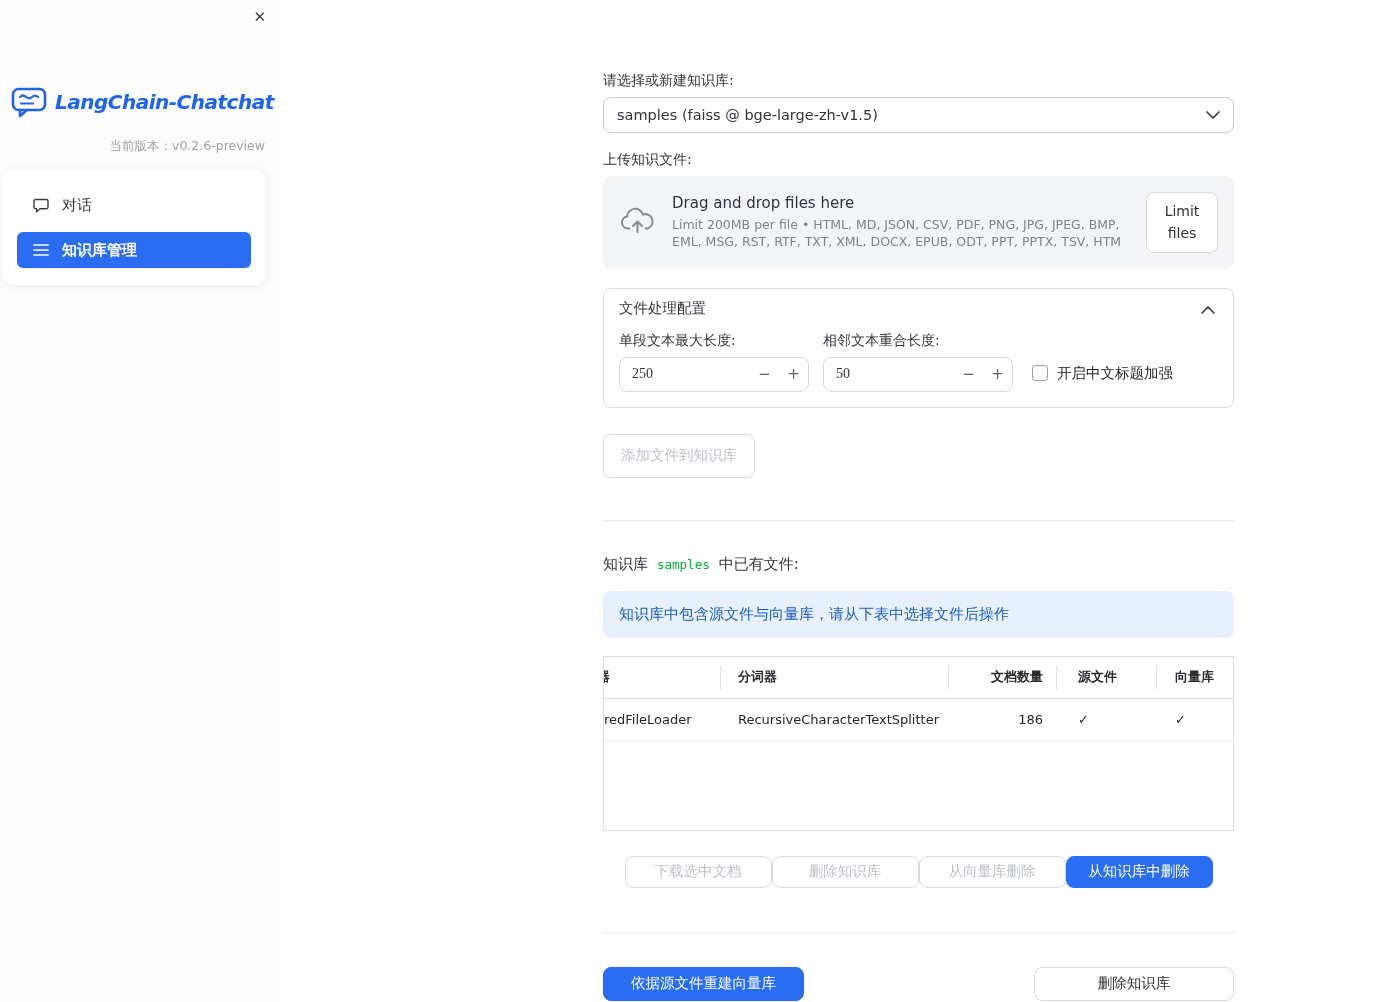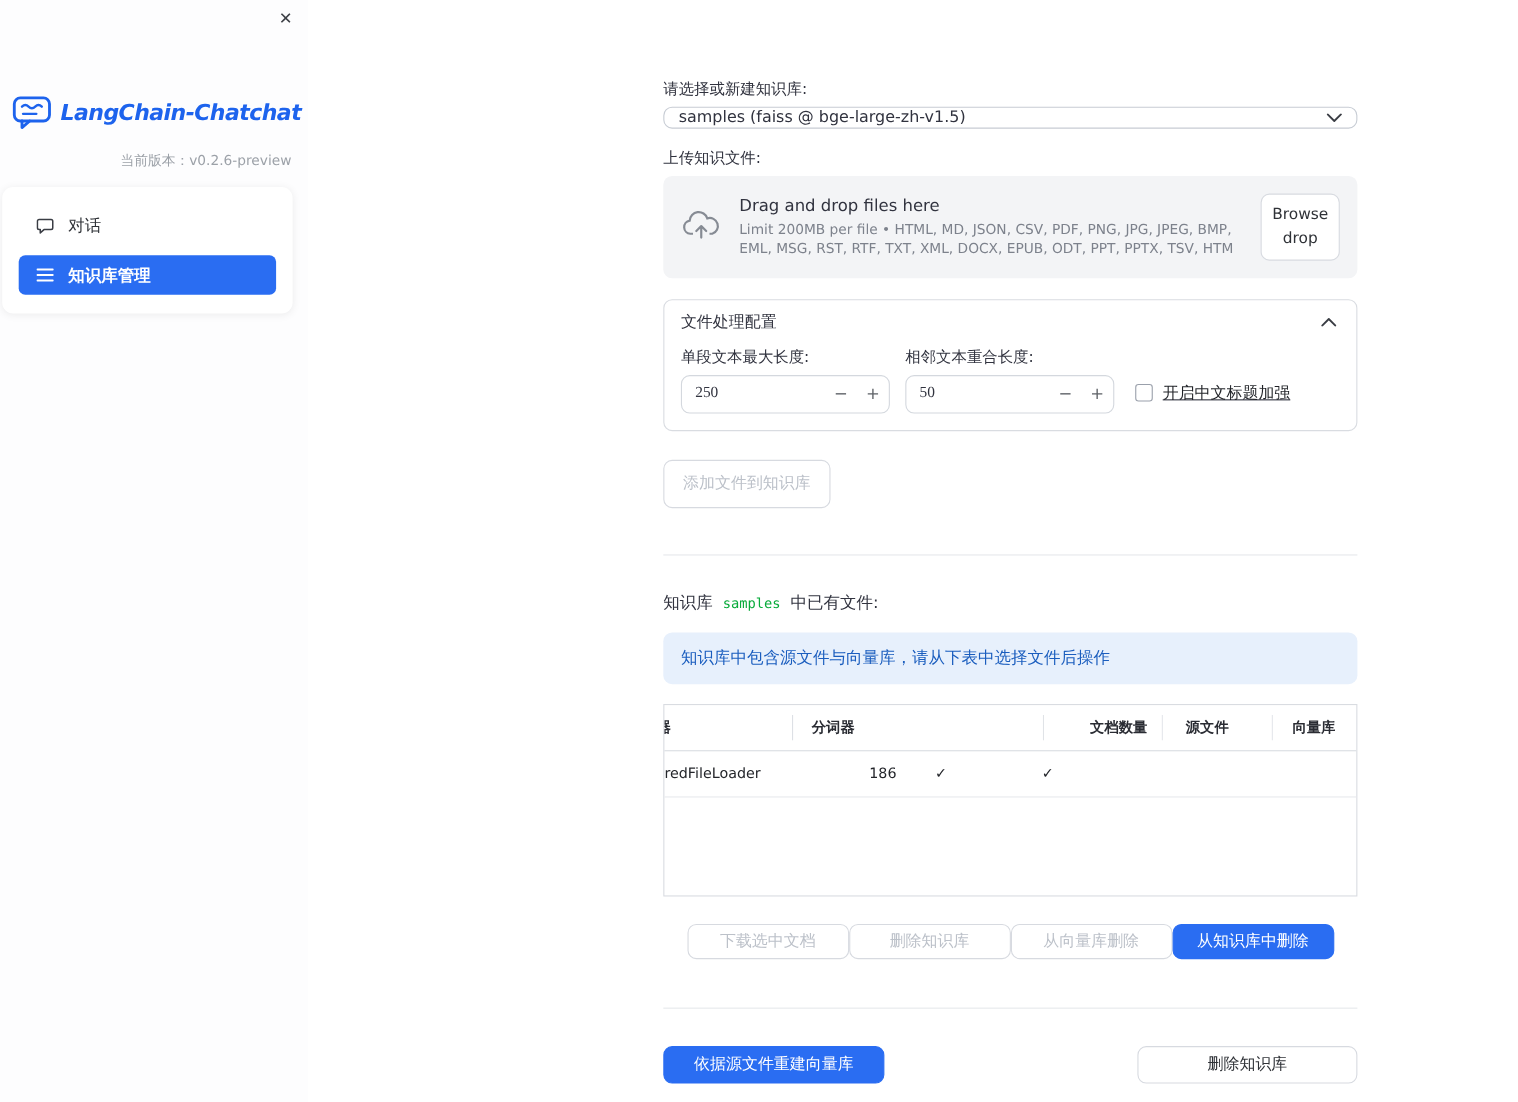--- a/index.html
+++ b/index.html
@@ -19,41 +19,41 @@
   .menu-item + .menu-item { margin-top:9px; }
   .menu-item.active { background:var(--accent,#2a6df2); color:#fff; font-weight:600; }
   .menu-icon { display:flex; align-items:center; }
 
   
   .main { position:absolute; left:280px; top:0; right:0; bottom:0; background:#fff; overflow:hidden; }
   .content { width:631px; margin-left:323px; padding-top:72px; }
 
   .lbl { font-size:14px; color:#31333f; margin-bottom:7px; }
 
-  .selectbox { height:20px; border:1px solid #c7ccd4; border-radius:8px; background:#fff;
+  .selectbox { height:36px; border:1px solid #c7ccd4; border-radius:8px; background:#fff;
     display:flex; align-items:center; padding:0 13px; font-size:14.5px; cursor:pointer; margin-bottom:18px; }
   .selectbox .chev { margin-left:auto; display:flex; }
 
   .uploader { background:#f3f4f6; border-radius:8px; padding:16px; display:flex; align-items:center; gap:16px; margin-bottom:19px; }
   .up-texts { flex:1; }
   .up-title { font-size:15px; color:#31333f; margin-bottom:5px; }
   .up-limit { font-size:12.5px; line-height:1.32; color:#7d828c; max-width:462px; }
   .browse-btn { width:72px; background:#fff; border:1px solid #d7dae0; border-radius:8px; padding:7px 8px;
     font-size:14px; color:#2f3237; text-align:center; line-height:1.6; cursor:pointer; }
 
   .expander { border:1px solid #d9dce1; border-radius:8px; margin-bottom:26px; }
   .exp-head { display:flex; align-items:center; justify-content:space-between; height:40px; padding:0 18px 0 15px;
     font-size:14.5px; cursor:pointer; }
   .exp-body { display:flex; align-items:flex-end; padding:3px 15px 15px; }
   .num-group { width:190px; }
   .num-group + .num-group { margin-left:14px; }
   .num-input { height:35px; border:1px solid #d4d8de; border-radius:8px; display:flex; align-items:center; background:#fff; }
   .num-val { flex:1; padding-left:12px; font-size:14px;font-family:Liberation Serif, serif; }
   .step-btn { width:29px; text-align:center; font-size:15px; color:#5f6368; cursor:pointer; user-select:none; }
-  .chk-group { display:flex; align-items:center; gap:9px; margin-left:19px; margin-bottom:9px; cursor:pointer;text-decoration:underline; }
+  .chk-group { display:flex; align-items:center; gap:9px; margin-left:19px; margin-bottom:9px; cursor:pointer; }
   .chk-box { width:16px; height:16px; border:1.6px solid #9aa0ab; border-radius:3px; background:#fff; }
   .chk-lbl { font-size:14.5px; color:#1f2126; }
 
   .btn { display:inline-flex; align-items:center; justify-content:center; border-radius:8px;
     font-size:14.5px; cursor:pointer; background:#fff; border:1px solid #d7dae0; color:#2f3237; }
   .btn.disabled { color:#bcc1c9; cursor:default; }
   .btn.primary { background:var(--accent,#2a6df2); border:1px solid var(--accent,#2a6df2); color:#fff; }
   .add-btn { height:44px; padding:0 17px; margin-bottom:42px; }
 
   hr.divider { border:none; border-top:1px solid #e6e8eb; margin:0 0 34px; }
@@ -149,21 +149,21 @@
       <span>
         <svg width="37" height="27" viewBox="0 0 37 27">
           <path d="M11 21.5 H8.5 A6 6 0 0 1 8 9.6 A8.2 8.2 0 0 1 24 7.5 A6.4 6.4 0 0 1 28.5 21.5 H26" fill="none" stroke="#868b94" stroke-width="2"></path>
           <path d="M18.5 25 v-10 M14 19 l4.5 -4.5 L23 19" fill="none" stroke="#868b94" stroke-width="2" stroke-linecap="round" stroke-linejoin="round"></path>
         </svg>
       </span>
       <div class="up-texts">
         <div class="up-title">Drag and drop files here</div>
         <div class="up-limit">Limit 200MB per file • HTML, MD, JSON, CSV, PDF, PNG, JPG, JPEG, BMP, EML, MSG, RST, RTF, TXT, XML, DOCX, EPUB, ODT, PPT, PPTX, TSV, HTM</div>
       </div>
-      <div class="browse-btn">Browse drop</div>
+      <div class="browse-btn">Limit files</div>
     </div>
 
     <div class="expander">
       <div class="exp-head">
         <span>文件处理配置</span>
         <span>
           <svg width="14" height="8" viewBox="0 0 14 8">
               <path d="M1 7 l6 -6 l6 6" fill="none" stroke="#3a3d44" stroke-width="1.7" stroke-linecap="round" stroke-linejoin="round"></path>
             </svg>
         </span>
@@ -211,20 +211,21 @@
         <div class="tc c1">
             <span class="clip-h">器</span>
           </div>
         <div class="tc c2">分词器</div>
         <div class="tc c3">文档数量</div>
         <div class="tc c4">源文件</div>
         <div class="tc c5">向量库</div>
       </div>
       <div class="tbl-row tbl-datarow">
         <div class="tc c1">redFileLoader</div>
+        <div class="tc c2">RecursiveCharacterTextSplitter</div>
         <div class="tc c3">186</div>
         <div class="tc c4">✓</div>
         <div class="tc c5">✓</div>
       </div>
       <div class="tbl-filler"></div>
     </div>
 
     <div class="actions">
       <span class="btn disabled">下载选中文档</span>
       <span class="btn disabled">删除知识库</span>

